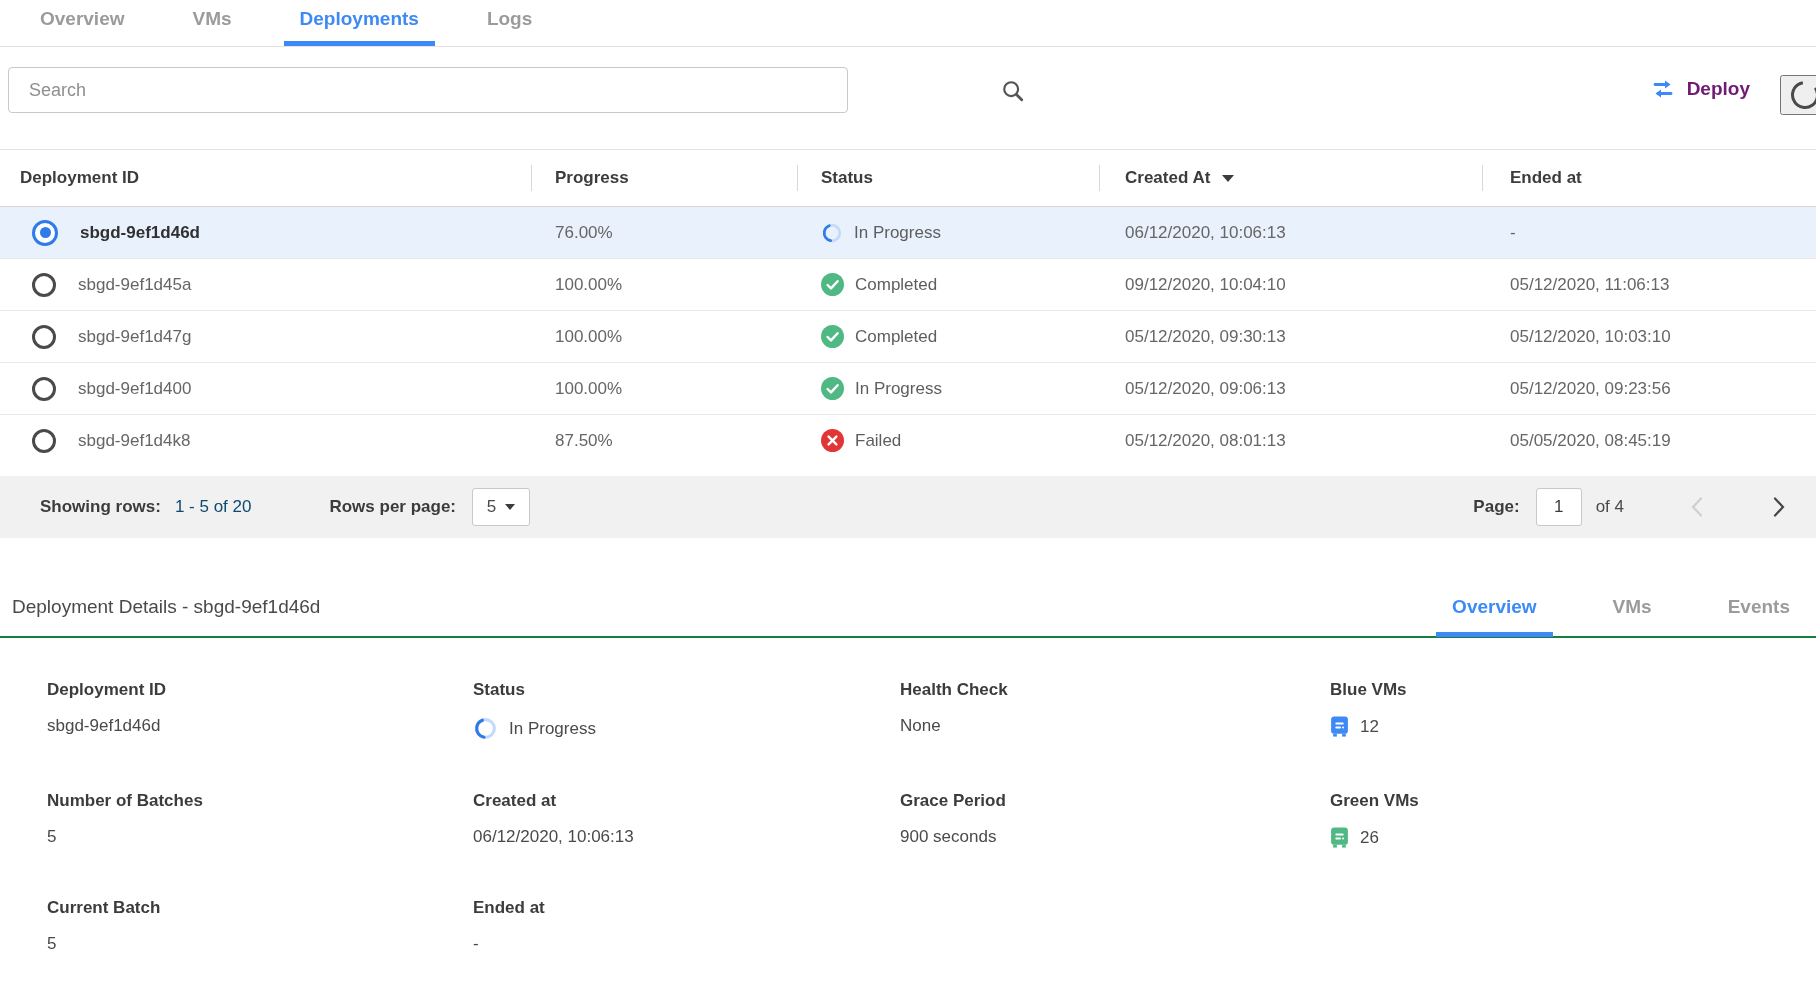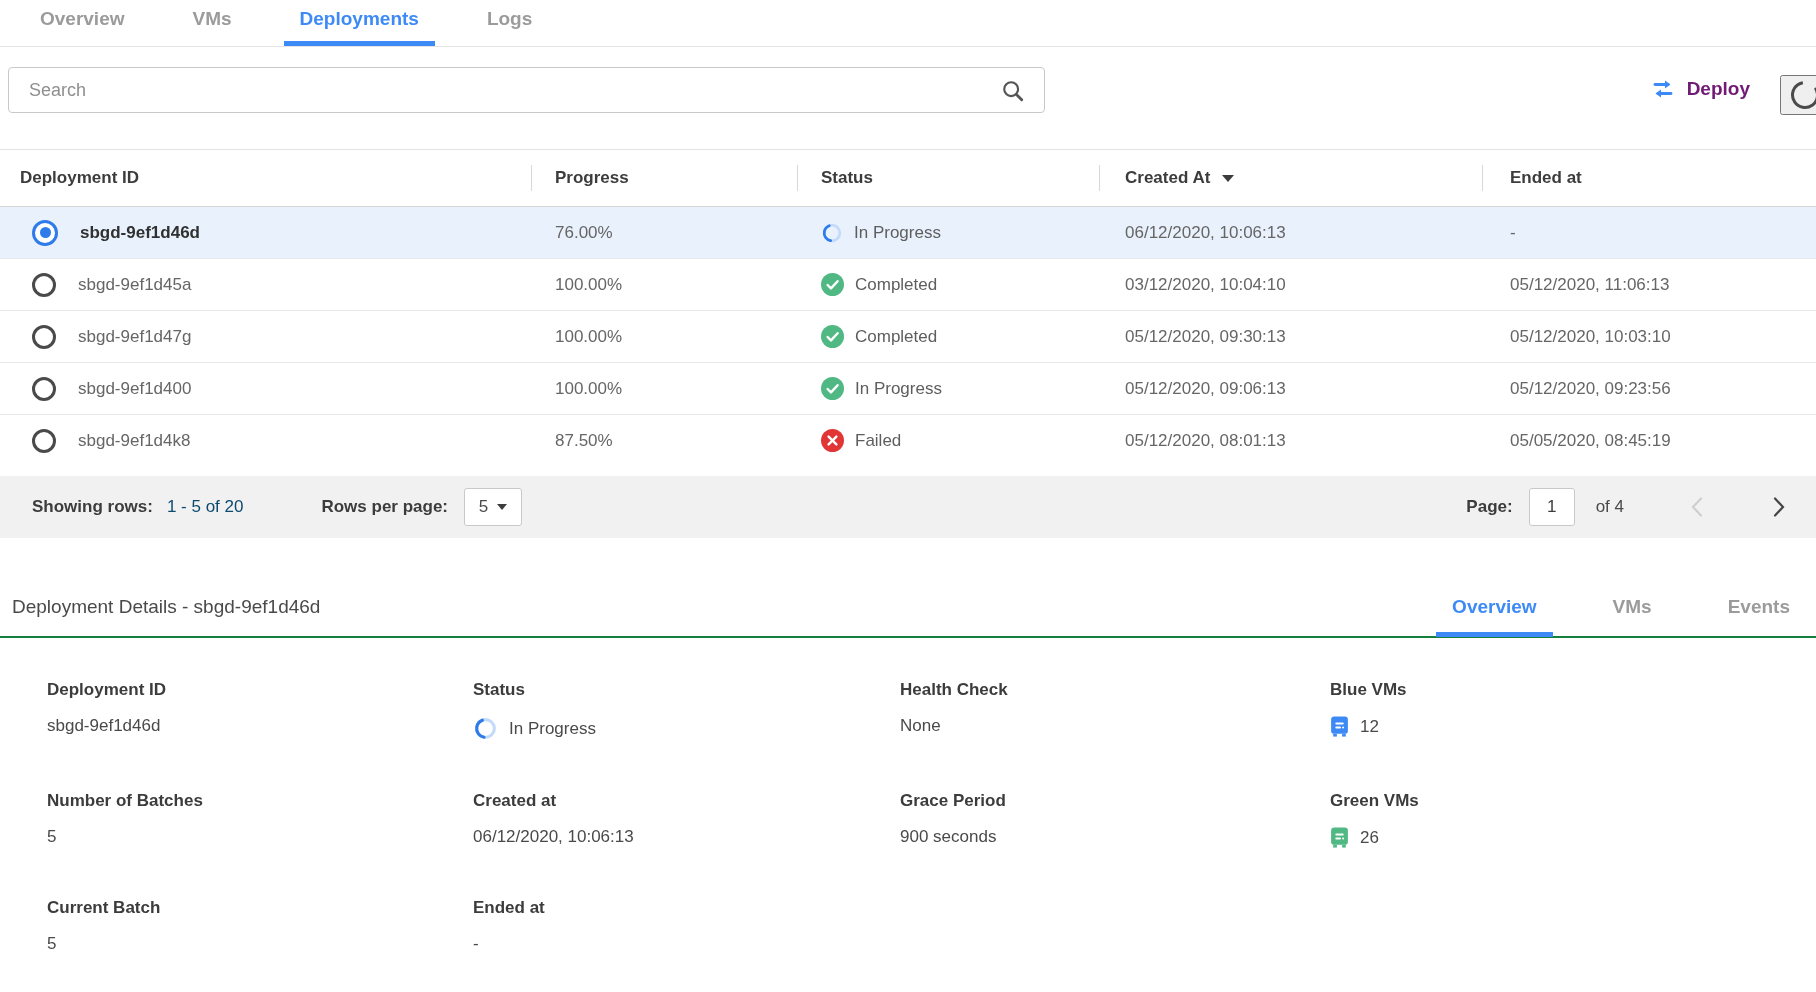--- a/index.html
+++ b/index.html
@@ -14,21 +14,21 @@
   .main-tabs { display:flex; align-items:flex-end; height:46px; border-bottom:1px solid #e3e3e3; padding-left:24px; }
   .main-tab {
     padding:0 16px 16px; margin-right:36px; font-size:19px; font-weight:700;
     color:#9b9b9b; cursor:pointer; white-space:nowrap;
   }
   .main-tab.active { color:#3d8af7; padding-bottom:11px; border-bottom:5px solid #3d8af7; }
 
   
   .toolbar { position:relative; height:70px; margin-top:20px; }
   .search-input {
-    position:absolute; left:8px; top:0; width:1037px; height:46px; box-sizing:border-box;
+    position:absolute; left:8px; top:0; width:840px; height:46px; box-sizing:border-box;
     border:1px solid #c9c9c9; border-radius:4px; padding:0 44px 0 20px;
     font-family:"Liberation Sans", sans-serif; font-size:18px; color:#4a4a4a; outline:none;
   }
   .search-input::placeholder { color:#8f8f8f; }
   .search-icon { position:absolute; left:1000px; top:11px; }
   .deploy-btn {
     position:absolute; right:60px; top:10px; display:flex; align-items:center; gap:10px;
     color:#701a75; font-weight:700; font-size:19px; cursor:pointer; background:none; border:none;
     font-family:"Liberation Sans", sans-serif;
   }
@@ -54,31 +54,31 @@
   .trow.selected { background:#e9f1fc; border-top-color:#d5d5d5; }
   .trow .c1 { padding-left:32px; gap:22px; }
   .trow.selected .dep-id { font-weight:700; color:#303030; }
   .radio { width:24px; height:24px; border-radius:50%; border:3px solid #4a4a4a; box-sizing:border-box;
     display:flex; align-items:center; justify-content:center; flex:none; background:#fff; cursor:pointer; }
   .radio.selected { border-color:#2e7be9; width:26px; height:26px; border-width:3.5px; }
   .radio.selected::after { content:""; width:11px; height:11px; border-radius:50%; background:#2e7be9; }
   .status-cell { gap:11px; color:#5e5e5e; }
 
   
-  .tfoot { height:62px; background:#f1f1f1; margin-top:10px; display:flex; align-items:center; padding:0 26px 0 32px; }
+  .tfoot { height:62px; background:#f1f1f1; margin-top:10px; display:flex; align-items:center; padding:0 26px 0 40px; }
   .bold-label { font-weight:700; color:#3c3c3c; }
   .foot-val { margin-left:14px; color:#0c4a6e; }
   .rpp-label { margin-left:78px; }
   .rpp-box { margin-left:16px; width:56px; height:36px; background:#fff; border:1px solid #c9c9c9; border-radius:3px;
     display:flex; align-items:center; justify-content:center; gap:9px; cursor:pointer; }
   .dd-caret { width:0; height:0; border-left:5px solid transparent; border-right:5px solid transparent; border-top:6px solid #3c3c3c; }
   .foot-right { margin-left:auto; display:flex; align-items:center; }
   .page-box { margin-left:16px; width:44px; height:36px; background:#fff; border:1px solid #c9c9c9; border-radius:3px;
     display:flex; align-items:center; justify-content:center; color:#3c3c3c; }
-  .of-total { margin-left:21px; }
+  .of-total { margin-left:14px; }
   .chev { margin-left:62px; cursor:pointer; background:none; border:none; padding:4px; }
 
   
   .details-header { display:flex; border-bottom:2px solid #15803d; margin-top:58px; padding-left:12px; }
   .details-title { font-size:19px; color:#4a4a4a; padding-bottom:18px; }
   .detail-tabs { margin-left:auto; display:flex; column-gap:44px; padding-right:10px; }
   .dtab { padding:0 16px 14px; font-size:19px; font-weight:700; color:#9b9b9b; cursor:pointer; }
   .dtab.active { color:#3d8af7; padding-bottom:9px; border-bottom:5px solid #3d8af7; margin-bottom:-1px; }
 
   .details-grid { display:grid; grid-template-columns:426px 427px 430px 1fr; padding:42px 0 0 47px; row-gap:50px; }
@@ -164,21 +164,21 @@
     <div class="cell c2">100.00%</div>
     <div class="cell c3 status-cell">
       <span>
         <svg width="23" height="23" viewBox="0 0 23 23">
           <circle cx="11.5" cy="11.5" r="11.5" fill="#50b883"></circle>
           <path d="M6.6 12 L10 15.4 L16.6 8.2" fill="none" stroke="#fff" stroke-width="2.4" stroke-linecap="round" stroke-linejoin="round"></path>
         </svg>
       </span>
       <span>Completed</span>
     </div>
-    <div class="cell c4">03/12/2020, 10:04:10</div>
+    <div class="cell c4">09/12/2020, 10:04:10</div>
     <div class="cell c5">05/12/2020, 11:06:13</div>
   </div>
 
   <div class="trow">
     <div class="cell c1">
       <span class="radio"></span>
       <span class="dep-id">sbgd-9ef1d47g</span>
     </div>
     <div class="cell c2">100.00%</div>
     <div class="cell c3 status-cell">

